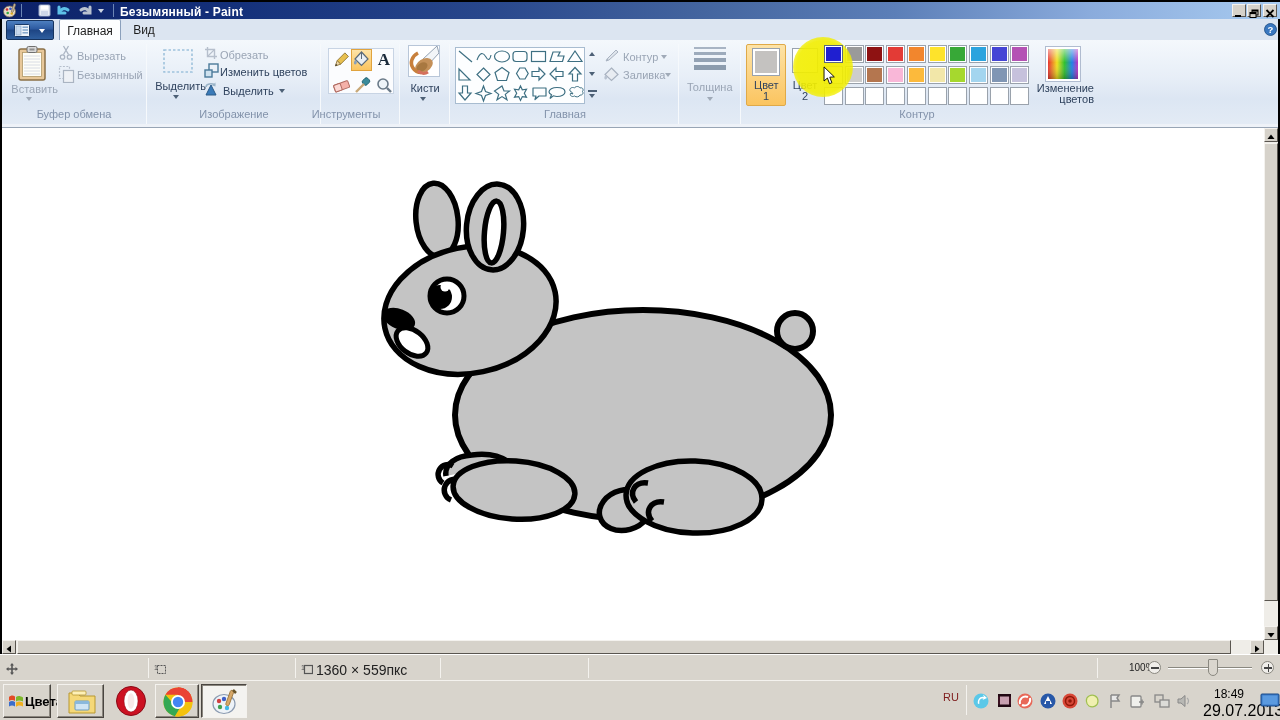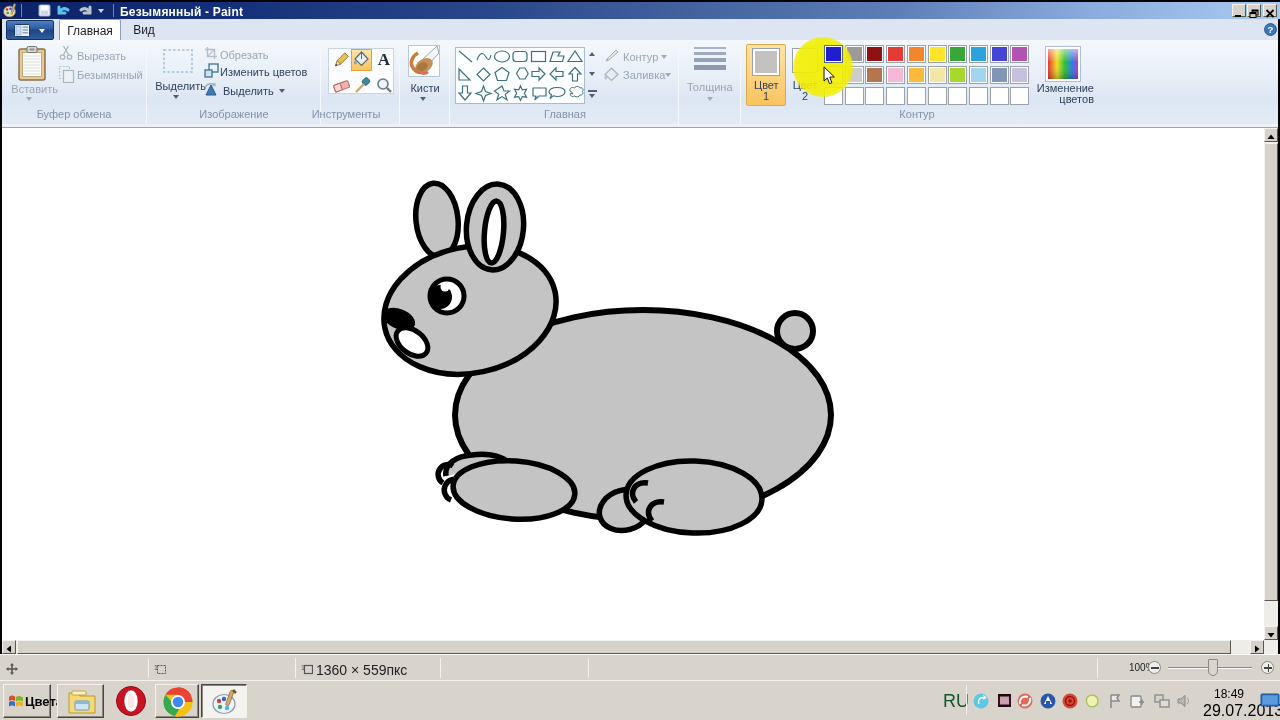--- a/index.html
+++ b/index.html
@@ -549,21 +549,21 @@
         <ellipse cx="13" cy="16" rx="11" ry="9.5" fill="#eef3f8" stroke="#8a9ab0" stroke-width="1.2"></ellipse>
         <circle cx="8" cy="13" r="2.2" fill="#d04040"></circle>
           <circle cx="13" cy="11" r="2.2" fill="#4060c8"></circle>
         <circle cx="9" cy="19" r="2.2" fill="#40a050"></circle>
           <circle cx="16" cy="20" r="2.2" fill="#40b8e8"></circle>
         <rect x="17" y="2" width="3.5" height="16" rx="1.5" transform="rotate(20 18.7 10)" fill="#d8a868" stroke="#9a7438" stroke-width="0.8"></rect>
         <path d="M22 2 L25 5" stroke="#6a5428" stroke-width="2.5"></path>
       </svg>
     </div>
 
-    <div style="position:absolute;left:943px;top:10px;font-size:18px;color:#14532d">RU</div>
+    <div style="position:absolute;left:943px;top:10px;font-size:11px;color:#7f1d1d">RU</div>
     <div style="position:absolute;left:966px;top:4px;width:1px;height:30px;background:#9d9a93;border-right:1px solid #f4f2ee"></div>
     <svg style="position:absolute;left:973px;top:12px" width="228" height="18" viewBox="0 0 228 18">
 
       <circle cx="8" cy="8" r="7.5" fill="#5bc8e8"></circle>
         <path d="M5 11 C4 7,7 3,11 4 L10 1.5 L14 5 L9.5 7 L10.5 5.5 C8 5,5.5 7,6.5 10.5 Z" fill="#fff"></path>
 
       <rect x="25" y="1" width="13" height="13" fill="#3a1020"></rect>
         <rect x="27" y="3" width="9" height="9" fill="#c8a0b0"></rect>
         <rect x="25" y="1" width="13" height="2.5" fill="#200812"></rect>
         <rect x="25" y="11.5" width="13" height="2.5" fill="#200812"></rect>

